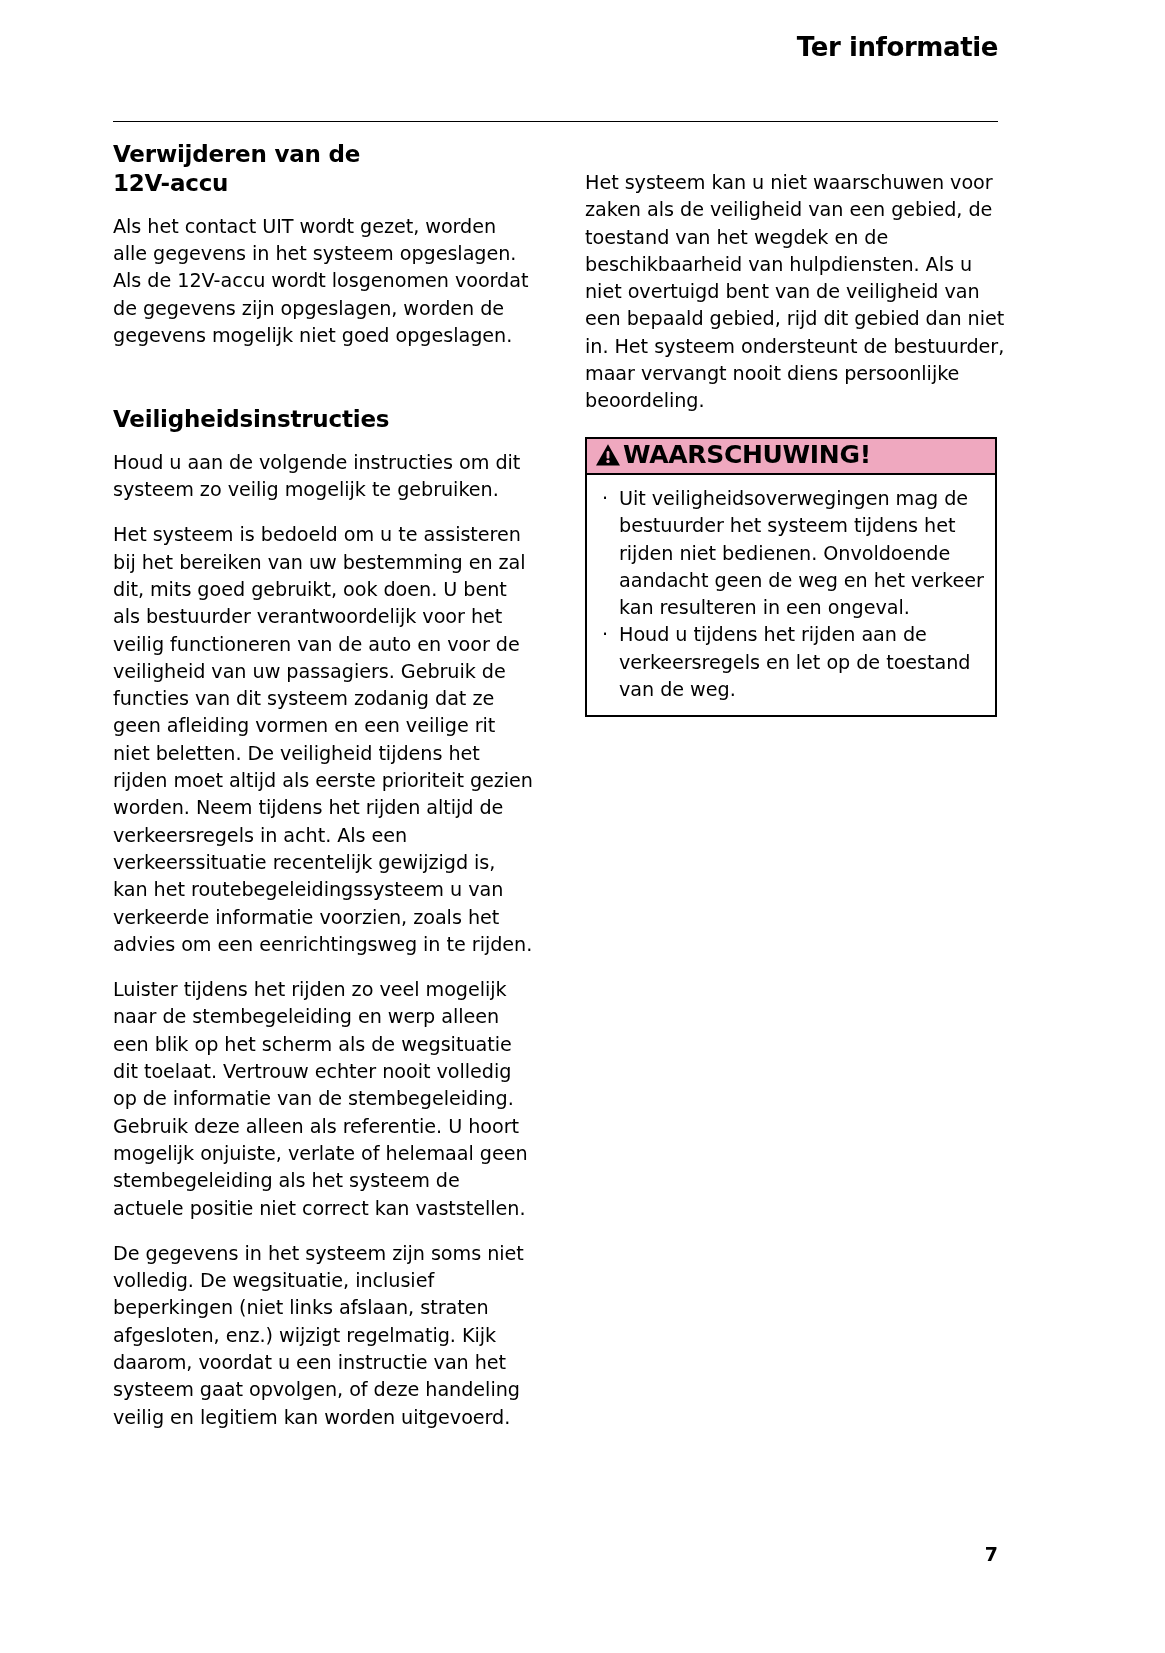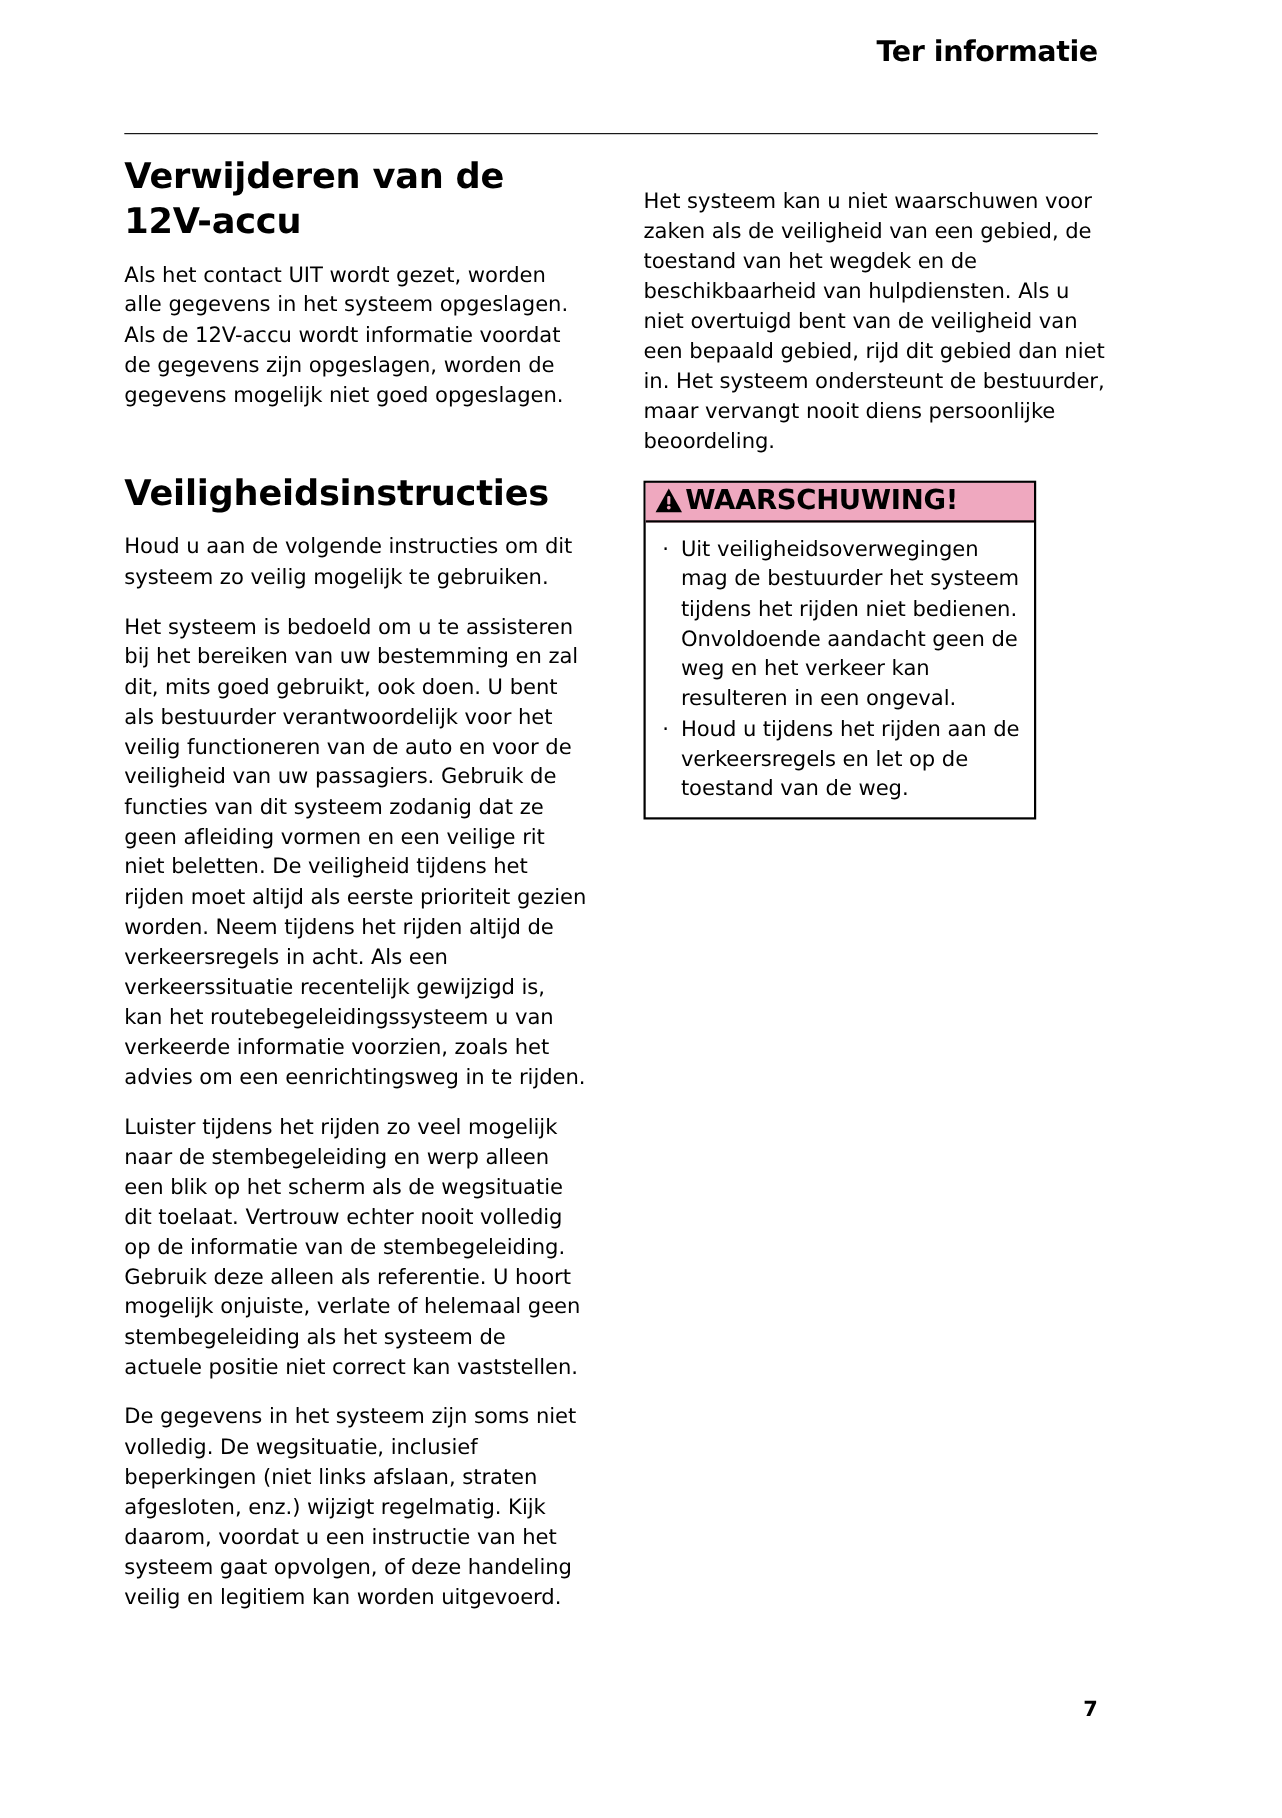--- a/index.html
+++ b/index.html
@@ -53,21 +53,21 @@
     position: absolute;
     top: 140px;
     width: 420px;
   }
   .col-left  { left: 113px; }
   .col-right { left: 585px; margin-top: 29px; }
 
   h2.section-heading {
     font-family: "DejaVu Sans", sans-serif;
     font-weight: bold;
-    font-size: 32px;
+    font-size: 23px;
     line-height: 1.28;
     margin: 0 0 14px 0;
     letter-spacing: -0.2px;
     color: #000;
     white-space: pre-line;
   }
   h2.section-heading.spaced-above {
     margin-top: 56px;
   }
   p.body-text {
@@ -80,21 +80,21 @@
     text-align: left;
   }
   p.body-text:last-child { margin-bottom: 0; }
 
   
   .warning-box {
     margin-top: 22px;
     border: 2px solid #000000;
     background: #ffffff;
     box-sizing: border-box;
-    width: 357px;
+    width: 412px;
   }
   .warning-header {
     background: #efa8bf;
     border-bottom: 2px solid #000000;
     display: flex;
     align-items: center;
     padding: 3px 8px 5px 8px;
     box-sizing: border-box;
   }
   .warning-icon {
@@ -154,21 +154,21 @@
 <div class="page">
 
   <div class="page-header">
     <span class="title">Ter informatie</span>
   </div>
   <div class="header-rule"></div>
 
   <div class="col col-left">
     <h2 class="section-heading">Verwijderen van de
 12V-accu</h2>
-    <p class="body-text">Als het contact UIT wordt gezet, worden alle gegevens in het systeem opgeslagen. Als de 12V-accu wordt informatie voordat de gegevens zijn opgeslagen, worden de gegevens mogelijk niet goed opgeslagen.</p>
+    <p class="body-text">Als het contact UIT wordt gezet, worden alle gegevens in het systeem opgeslagen. Als de 12V-accu wordt losgenomen voordat de gegevens zijn opgeslagen, worden de gegevens mogelijk niet goed opgeslagen.</p>
 
     <h2 class="section-heading spaced-above">Veiligheidsinstructies</h2>
     <p class="body-text">Houd u aan de volgende instructies om dit systeem zo veilig mogelijk te gebruiken.</p>
     <p class="body-text">Het systeem is bedoeld om u te assisteren bij het bereiken van uw bestemming en zal dit, mits goed gebruikt, ook doen. U bent als bestuurder verantwoordelijk voor het veilig functioneren van de auto en voor de veiligheid van uw passagiers. Gebruik de functies van dit systeem zodanig dat ze geen afleiding vormen en een veilige rit niet beletten. De veiligheid tijdens het rijden moet altijd als eerste prioriteit gezien worden. Neem tijdens het rijden altijd de verkeersregels in acht. Als een verkeerssituatie recentelijk gewijzigd is, kan het routebegeleidingssysteem u van verkeerde informatie voorzien, zoals het advies om een eenrichtingsweg in te rijden.</p>
     <p class="body-text">Luister tijdens het rijden zo veel mogelijk naar de stembegeleiding en werp alleen een blik op het scherm als de wegsituatie dit toelaat. Vertrouw echter nooit volledig op de informatie van de stembegeleiding. Gebruik deze alleen als referentie. U hoort mogelijk onjuiste, verlate of helemaal geen stembegeleiding als het systeem de actuele positie niet correct kan vaststellen.</p>
     <p class="body-text">De gegevens in het systeem zijn soms niet volledig. De wegsituatie, inclusief beperkingen (niet links afslaan, straten afgesloten, enz.) wijzigt regelmatig. Kijk daarom, voordat u een instructie van het systeem gaat opvolgen, of deze handeling veilig en legitiem kan worden uitgevoerd.</p>
   </div>
 
   <div class="col col-right">
     <p class="body-text">Het systeem kan u niet waarschuwen voor zaken als de veiligheid van een gebied, de toestand van het wegdek en de beschikbaarheid van hulpdiensten. Als u niet overtuigd bent van de veiligheid van een bepaald gebied, rijd dit gebied dan niet in. Het systeem ondersteunt de bestuurder, maar vervangt nooit diens persoonlijke beoordeling.</p>

